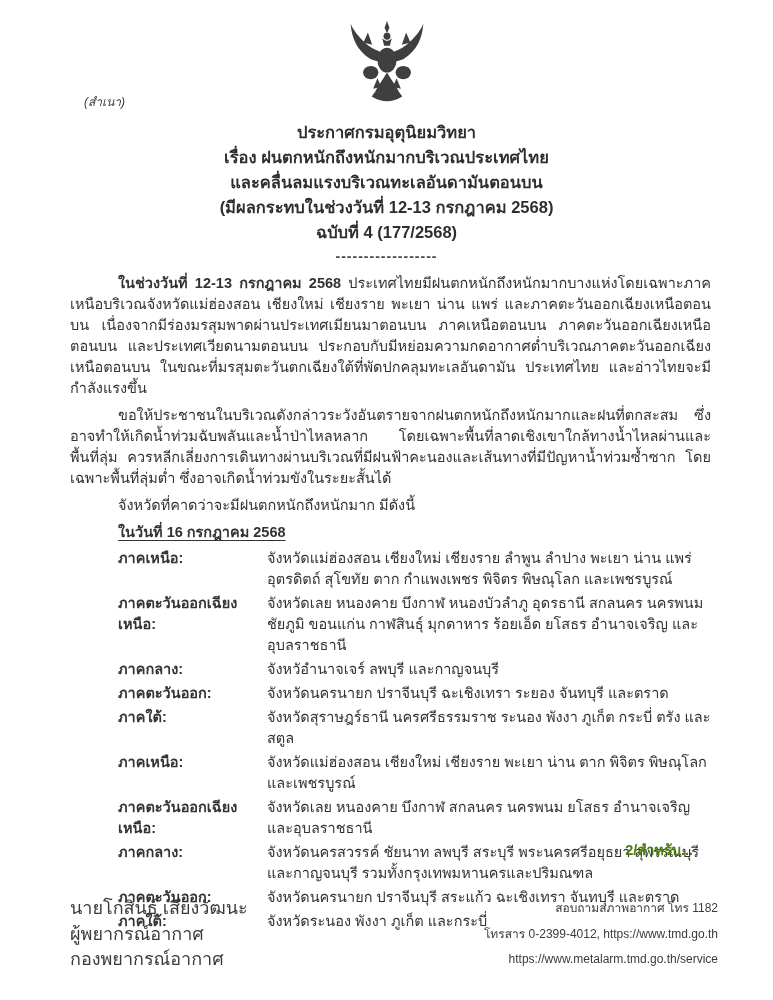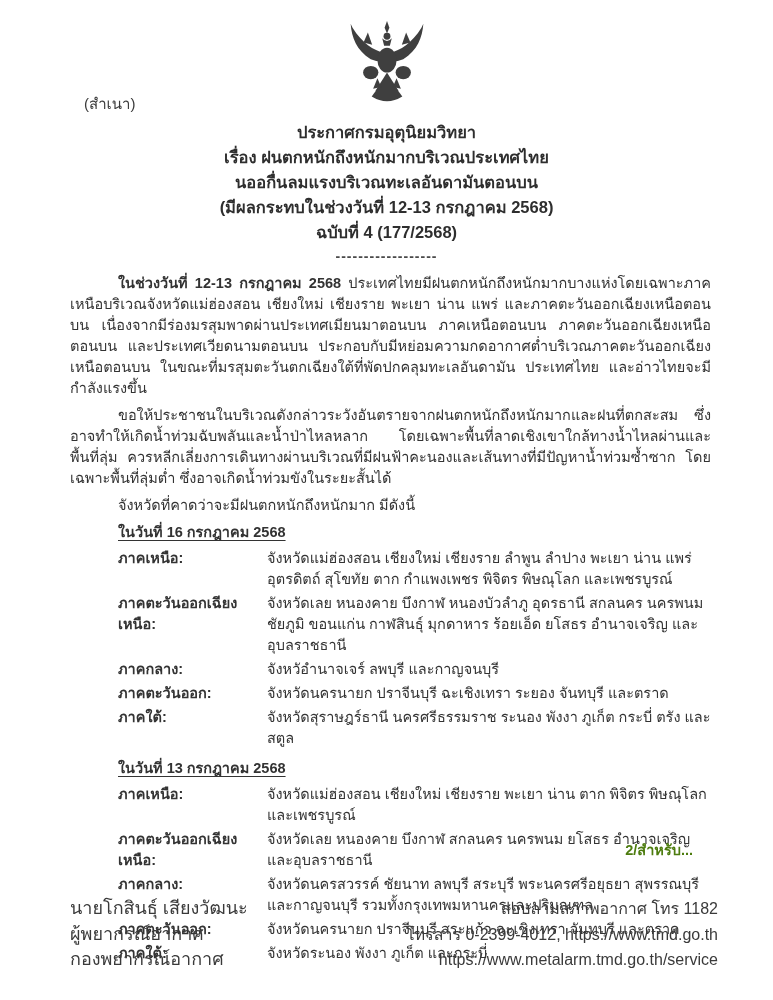--- a/index.html
+++ b/index.html
@@ -8,21 +8,21 @@
     width:773px;height:1000px;
     margin:0 auto;
     background:#ffffff;
     font-family:"Liberation Sans","DejaVu Sans",sans-serif;
     color:#333333;
     overflow:hidden;
     box-sizing:border-box;
   }
   .copy-label{
     position:absolute;left:84px;top:92px;
-    font-size:15px;color:#3c3c3c;
+    font-size:12px;color:#3c3c3c;font-style:italic;
   }
   .header{padding-top:20px;text-align:center;}
   .emblem{width:96px;height:88px;margin:0 auto;display:block;}
   .title-line{
     font-weight:700;font-size:16.5px;line-height:25px;color:#2e2e2e;
   }
   .title-main{margin-top:12px;}
   .separator{
     text-align:center;font-size:14px;font-weight:700;color:#4a4a4a;
     letter-spacing:1px;line-height:18px;margin-top:2px;
@@ -57,21 +57,21 @@
   .page-marker{
     position:absolute;top:838px;right:80px;
     font-weight:700;font-size:14.5px;color:#4d7c0f;
   }
   .footer-left{
     position:absolute;left:70px;top:896px;
     font-size:18px;line-height:25.5px;color:#3a3a3a;
   }
   .footer-right{
     position:absolute;right:55px;top:896px;
-    font-size:16px;line-height:25.5px;color:#3a3a3a;
+    font-size:12px;line-height:25.5px;color:#3a3a3a;
     text-align:right;
   }
 </style>
 </head>
 <body>
 
 <div class="page">
 
   <div class="copy-label">(สำเนา)</div>
 
@@ -89,21 +89,21 @@
         <ellipse cx="33" cy="55" rx="8" ry="7"></ellipse>
         <ellipse cx="67" cy="55" rx="8" ry="7"></ellipse>
         <path d="M50 55 L38 74 Q44 78 50 78 Q56 78 62 74 Z"></path>
         <path d="M42 69 L34 80 Q42 85 50 85 Q58 85 66 80 L58 69 Z"></path>
         <path d="M40 61 L35.5 72 L44 70 Z"></path>
         <path d="M60 61 L64.5 72 L56 70 Z"></path>
       </g>
     </svg>
     <div class="title-line title-main">ประกาศกรมอุตุนิยมวิทยา</div>
     <div class="title-line">เรื่อง ฝนตกหนักถึงหนักมากบริเวณประเทศไทย</div>
-    <div class="title-line">นออกื่นลมแรงบริเวณทะเลอันดามันตอนบน</div>
+    <div class="title-line">และคลื่นลมแรงบริเวณทะเลอันดามันตอนบน</div>
     <div class="title-line">(มีผลกระทบในช่วงวันที่ 12-13 กรกฎาคม 2568)</div>
     <div class="title-line">ฉบับที่ 4 (177/2568)</div>
     <div class="separator">------------------</div>
   </div>
 
   <div class="content">
 
     <p class="para"><span class="b">ในช่วงวันที่ 12-13 กรกฎาคม 2568</span><span> ประเทศไทยมีฝนตกหนักถึงหนักมากบางแห่งโดยเฉพาะภาคเหนือบริเวณจังหวัดแม่ฮ่องสอน เชียงใหม่ เชียงราย พะเยา น่าน แพร่ และภาคตะวันออกเฉียงเหนือตอนบน เนื่องจากมีร่องมรสุมพาดผ่านประเทศเมียนมาตอนบน ภาคเหนือตอนบน ภาคตะวันออกเฉียงเหนือตอนบน และประเทศเวียดนามตอนบน ประกอบกับมีหย่อมความกดอากาศต่ำบริเวณภาคตะวันออกเฉียงเหนือตอนบน ในขณะที่มรสุมตะวันตกเฉียงใต้ที่พัดปกคลุมทะเลอันดามัน ประเทศไทย และอ่าวไทยจะมีกำลังแรงขึ้น</span></p>
 
     <p class="para">ขอให้ประชาชนในบริเวณดังกล่าวระวังอันตรายจากฝนตกหนักถึงหนักมากและฝนที่ตกสะสม ซึ่งอาจทำให้เกิดน้ำท่วมฉับพลันและน้ำป่าไหลหลาก โดยเฉพาะพื้นที่ลาดเชิงเขาใกล้ทางน้ำไหลผ่านและพื้นที่ลุ่ม ควรหลีกเลี่ยงการเดินทางผ่านบริเวณที่มีฝนฟ้าคะนองและเส้นทางที่มีปัญหาน้ำท่วมซ้ำซาก โดยเฉพาะพื้นที่ลุ่มต่ำ ซึ่งอาจเกิดน้ำท่วมขังในระยะสั้นได้</p>
@@ -129,21 +129,20 @@
         <div class="rlabel">ภาคตะวันออก:</div>
         <div class="rval">จังหวัดนครนายก ปราจีนบุรี ฉะเชิงเทรา ระยอง จันทบุรี และตราด</div>
       </div>
       <div class="region-row">
         <div class="rlabel">ภาคใต้:</div>
         <div class="rval">จังหวัดสุราษฎร์ธานี นครศรีธรรมราช ระนอง พังงา ภูเก็ต กระบี่ ตรัง และสตูล</div>
       </div>
     </div>
 
     <div class="section sec2">
-      <div class="section-heading">ในวันที่ 13 กรกฎาคม 2568</div>
 
       <div class="region-row">
         <div class="rlabel">ภาคเหนือ:</div>
         <div class="rval">จังหวัดแม่ฮ่องสอน เชียงใหม่ เชียงราย พะเยา น่าน ตาก พิจิตร พิษณุโลก และเพชรบูรณ์</div>
       </div>
       <div class="region-row">
         <div class="rlabel">ภาคตะวันออกเฉียงเหนือ:</div>
         <div class="rval">จังหวัดเลย หนองคาย บึงกาฬ สกลนคร นครพนม ยโสธร อำนาจเจริญ และอุบลราชธานี</div>
       </div>
       <div class="region-row">

